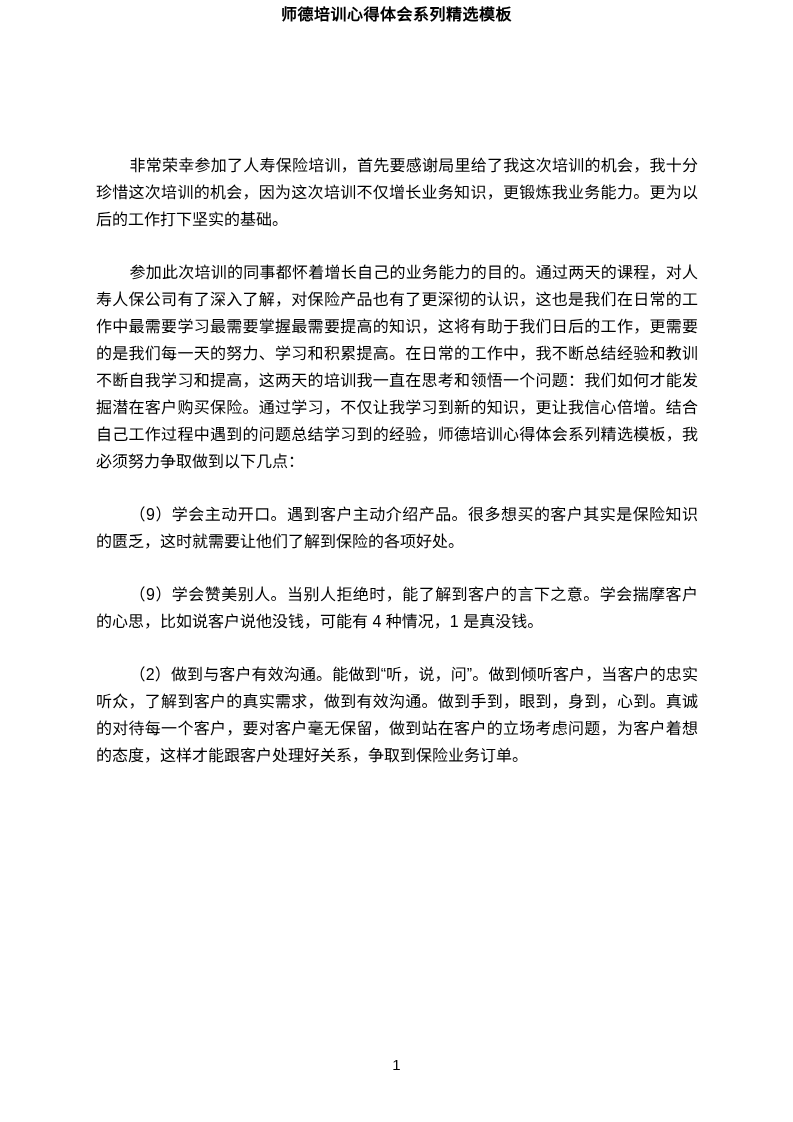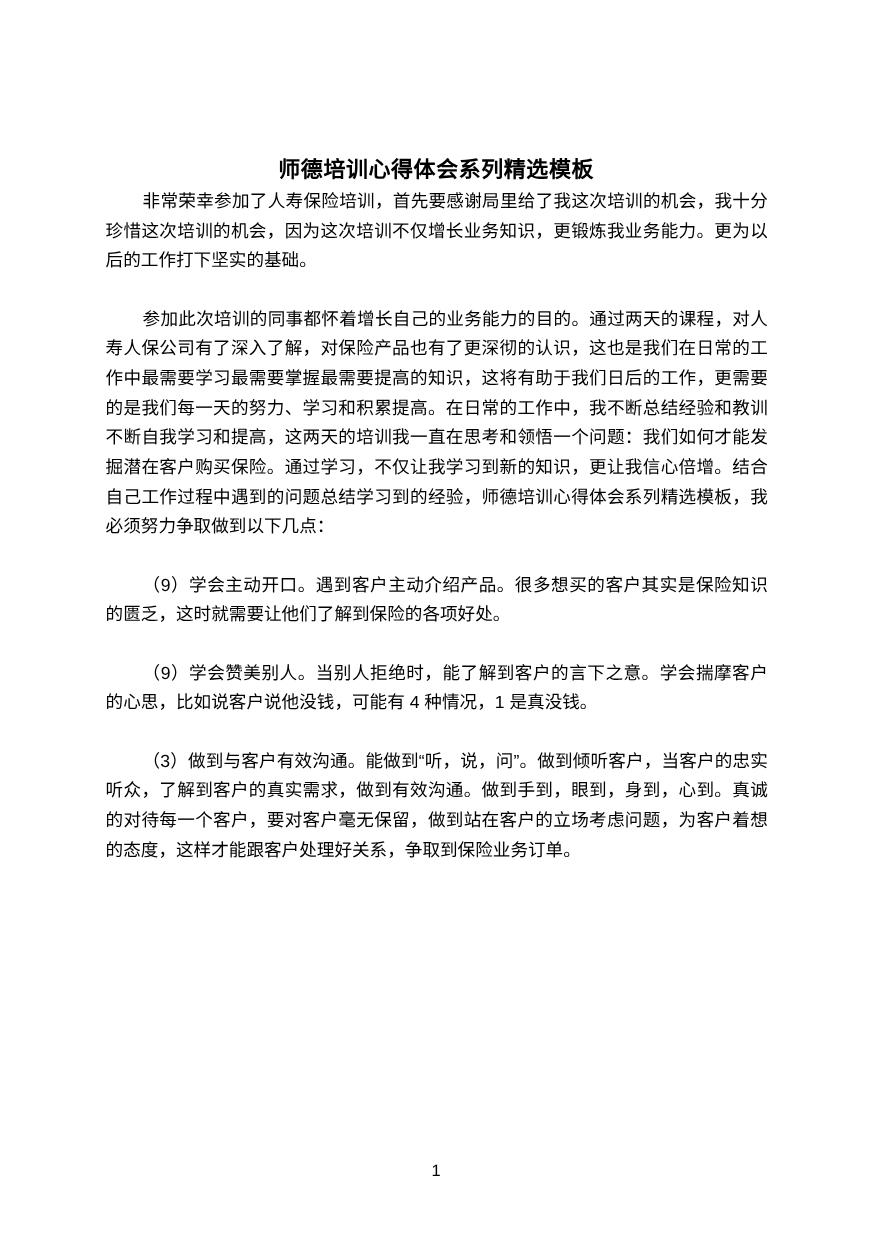--- a/index.html
+++ b/index.html
@@ -13,28 +13,28 @@
     height: 1122px;
     margin: 0 auto;
     background: #ffffff;
     color: #000000;
     font-family: "Liberation Sans", "DejaVu Sans", sans-serif;
     overflow: hidden;
     box-sizing: border-box;
   }
   .doc-title {
     margin: 0;
-    padding-top: 140px;
-    font-size: 20px;
+    font-size: 16px;
     line-height: 30px;
     font-weight: bold;
     text-align: center;
     letter-spacing: 0.5px;
   }
   .doc-body {
+    margin-top: 122px;
     padding: 0 95px 0 96px;
     font-size: 16px;
     line-height: 27px;
     text-align: justify;
     word-break: break-all;
   }
   .doc-body p {
     margin: 0 0 26px 0;
     text-indent: 2.1em;
   }
@@ -54,20 +54,20 @@
 
 <div class="page">
 
   <h1 class="doc-title">师德培训心得体会系列精选模板</h1>
 
   <div class="doc-body">
     <p>非常荣幸参加了人寿保险培训，首先要感谢局里给了我这次培训的机会，我十分珍惜这次培训的机会，因为这次培训不仅增长业务知识，更锻炼我业务能力。更为以后的工作打下坚实的基础。</p>
     <p>参加此次培训的同事都怀着增长自己的业务能力的目的。通过两天的课程，对人寿人保公司有了深入了解，对保险产品也有了更深彻的认识，这也是我们在日常的工作中最需要学习最需要掌握最需要提高的知识，这将有助于我们日后的工作，更需要的是我们每一天的努力、学习和积累提高。在日常的工作中，我不断总结经验和教训不断自我学习和提高，这两天的培训我一直在思考和领悟一个问题：我们如何才能发掘潜在客户购买保险。通过学习，不仅让我学习到新的知识，更让我信心倍增。结合自己工作过程中遇到的问题总结学习到的经验，师德培训心得体会系列精选模板，我必须努力争取做到以下几点：</p>
     <p>（9）学会主动开口。遇到客户主动介绍产品。很多想买的客户其实是保险知识的匮乏，这时就需要让他们了解到保险的各项好处。</p>
     <p>（9）学会赞美别人。当别人拒绝时，能了解到客户的言下之意。学会揣摩客户的心思，比如说客户说他没钱，可能有 4 种情况，1 是真没钱。</p>
-    <p>（3）做到与客户有效沟通。能做到“听，说，问”。做到倾听客户，当客户的忠实听众，了解到客户的真实需求，做到有效沟通。做到手到，眼到，身到，心到。真诚的对待每一个客户，要对客户毫无保留，做到站在客户的立场考虑问题，为客户着想的态度，这样才能跟客户处理好关系，争取到保险业务订单。</p>
+    <p>（2）做到与客户有效沟通。能做到“听，说，问”。做到倾听客户，当客户的忠实听众，了解到客户的真实需求，做到有效沟通。做到手到，眼到，身到，心到。真诚的对待每一个客户，要对客户毫无保留，做到站在客户的立场考虑问题，为客户着想的态度，这样才能跟客户处理好关系，争取到保险业务订单。</p>
   </div>
 
   <div class="page-footer">
     <span>1</span>
   </div>
 
 </div>
 
 </body></html>

